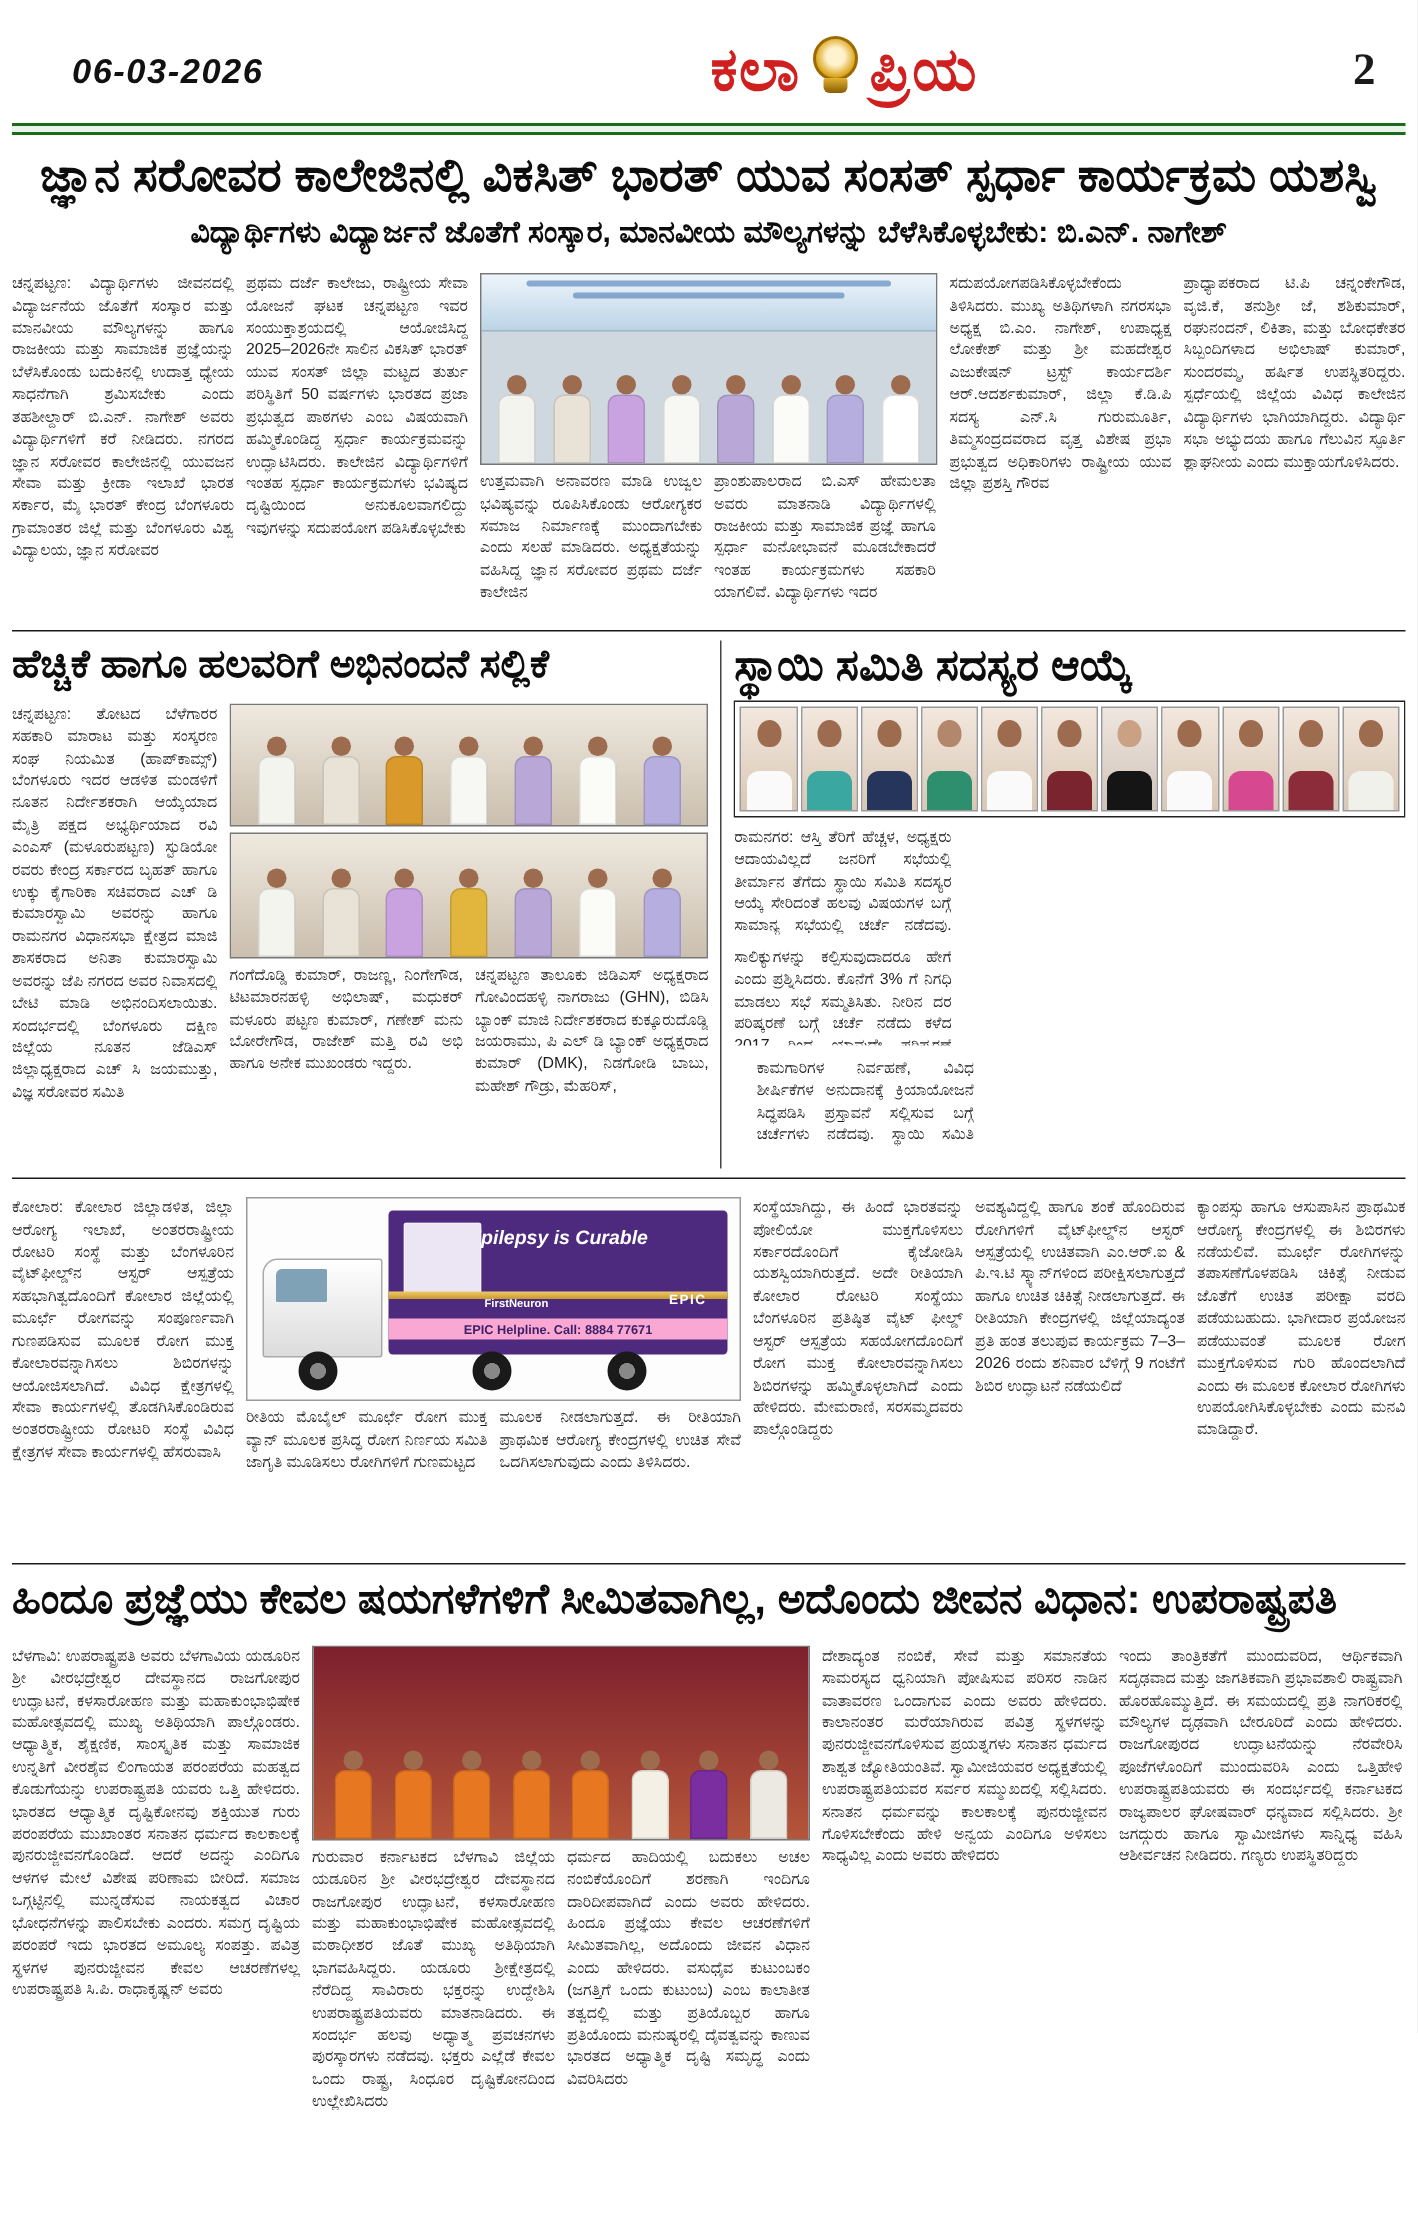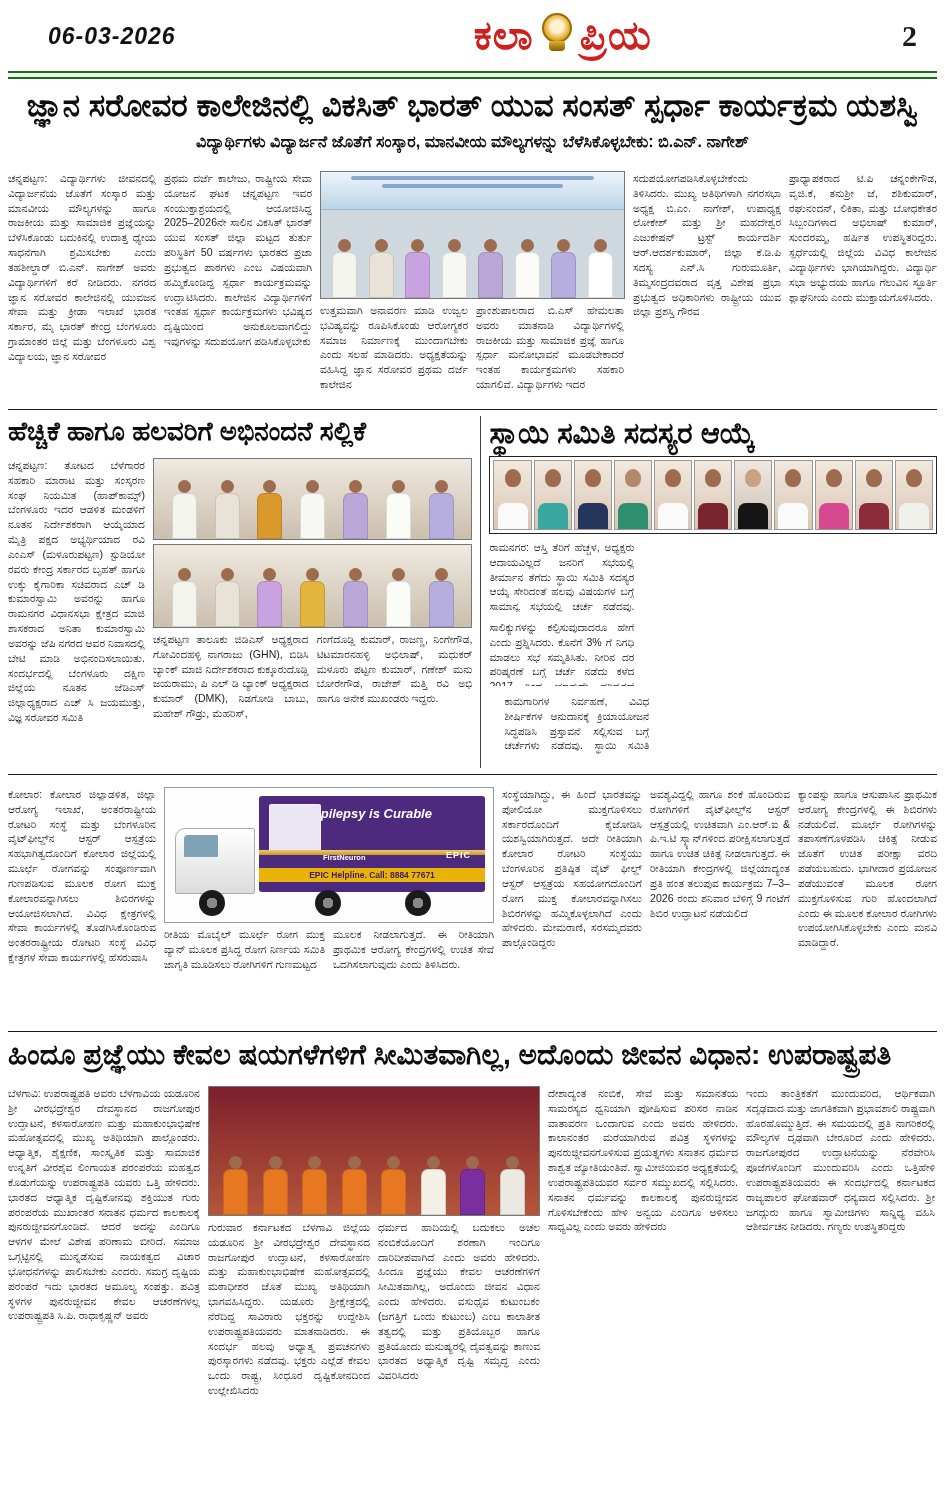--- a/index.html
+++ b/index.html
@@ -1,34 +1,34 @@
 <!DOCTYPE html>
 <html><head>
 <meta charset="utf-8">
 <style>
   * { margin:0; padding:0; box-sizing:border-box; }
   html,body { background:#e9e9e9; }
   .page {
     width:945px; height:1492px; margin:0 auto; background:#ffffff;
     font-family:"Liberation Sans", sans-serif; color:#1a1a1a;
-    padding:3px 8px 6px 8px; overflow:hidden; position:relative;
+    padding:14px 8px 6px 8px; overflow:hidden; position:relative;
   }
   
   .masthead-row { display:flex; align-items:center; justify-content:space-between; height:66px; }
   .m-date { font-size:23px; font-weight:bold; font-style:italic; color:#111; letter-spacing:1px; padding-left:40px; }
   .m-center { display:flex; align-items:center; gap:6px;margin-left:48px; }
   .m-title { font-size:40px; font-weight:bold; color:#cf1f1f; letter-spacing:1px; }
   .m-emblem { width:34px; height:46px; display:flex; flex-direction:column; align-items:center; }
   .m-emblem .ring { width:30px; height:30px; border-radius:50%; background:radial-gradient(circle at 50% 45%, #fff3cf 0 30%, #d9a318 70%, #9c6a00 100%); border:2px solid #9c6a00; }
   .m-emblem .base { width:16px; height:10px; background:linear-gradient(#e0b233,#8a5c00); border-radius:2px 2px 4px 4px; margin-top:-2px; }
   .m-page { font-size:30px; font-weight:bold; font-family:"Liberation Serif", serif; padding-right:20px; }
   .rule-green { height:8px; border-top:2.5px solid #1c6b1c; border-bottom:2.5px solid #1c6b1c; background:#eaf4ea; margin:2px 0 8px 0; }
   
   .headline-1 { font-size:31px; font-weight:bold; text-align:center; line-height:1.25; height:44px; overflow:hidden; color:#0d0d0d; }
-  .subheadline { font-size:16px; font-weight:bold; text-align:center; height:32px; overflow:hidden; margin-top:2px; color:#0d0d0d; }
+  .subheadline { font-size:20px; font-weight:bold; text-align:center; height:32px; overflow:hidden; margin-top:2px; color:#0d0d0d; }
   .headline-2 { font-size:26px; font-weight:bold; line-height:1.2; height:36px; overflow:hidden; color:#0d0d0d; }
   .headline-c { text-align:left; }
   .divider { border:none; border-top:1.5px solid #1a1a1a; margin:6px 0; }
   
   .cols { display:flex; gap:8px; margin-top:6px; }
   .col { text-align:justify; overflow:hidden; font-size:10.6px; line-height:1.4; color:#1c1c1c; word-break:break-word; }
   .vline { width:0; border-left:1px solid #444; }
   
   .photo { position:relative; overflow:hidden; border:1px solid #777; background:#cfd8df; }
   .banner { position:absolute; top:0; left:0; right:0; height:30%; background:linear-gradient(#eef5fb,#bcd4e6); border-bottom:1px solid #9db6c8; }
@@ -65,21 +65,21 @@
   .portrait:nth-child(7) .p-body { background:#151515; }
   .portrait:nth-child(7) .p-head { background:#caa183; }
   .portrait:nth-child(9) .p-body { background:#d6488f; }
   .portrait:nth-child(10) .p-body { background:#8c2c3a; }
   .portrait:nth-child(11) .p-body { background:#f1f1ec; }
   
   .truck { position:relative; height:136px; background:#fdfdfd; border:1px solid #999; overflow:hidden; }
   .t-box { position:absolute; top:8px; left:94px; right:8px; bottom:30px; background:#4d2a7e; border-radius:3px; }
   .t-slogan { color:#fff; font-style:italic; font-weight:bold; font-size:13px; text-align:center; margin-top:10px; }
   .t-gold { position:absolute; left:0; right:0; top:56%; height:5px; background:linear-gradient(#f0c96a,#c79a2e); }
-  .t-band { position:absolute; left:0; right:0; bottom:10px; height:14px; background:#eab308; color:#3c1f66; font-size:8.5px; font-weight:bold; text-align:center; line-height:14px; }
+  .t-band { position:absolute; left:0; right:0; bottom:10px; height:14px; background:#f9a8d4; color:#3c1f66; font-size:8.5px; font-weight:bold; text-align:center; line-height:14px; }
   .t-poster { position:absolute; top:8px; left:10px; width:52px; height:48px; background:#ece6f4; border-radius:2px; border:1px solid #ffffff66; }
   .t-brand { position:absolute; font-size:7.5px; color:#fff; font-weight:bold; }
   .t-cab { position:absolute; left:10px; bottom:28px; width:80px; height:66px; background:linear-gradient(#ffffff,#dcdcdc); border:1px solid #aaa; border-radius:10px 2px 2px 2px; }
   .t-win { position:absolute; top:6px; left:8px; width:34px; height:22px; background:#7fa2b6; border-radius:4px 1px 1px 1px; }
   .wheel { position:absolute; bottom:6px; width:26px; height:26px; border-radius:50%; background:radial-gradient(circle,#888 0 28%, #1a1a1a 30% 100%); }
   .epic { position:absolute; right:14px; bottom:32px; color:#fff; font-size:9px; font-weight:bold; letter-spacing:1px; }
   
   .row2 { display:flex; gap:8px; }
   .story-block { overflow:hidden; }
 </style>
@@ -226,22 +226,22 @@
                   <div class="head"></div>
                   <div class="torso"></div>
                 </div>
               <div class="person">
                   <div class="head"></div>
                   <div class="torso"></div>
                 </div>
             </div>
           </div>
           <div class="caption-sub" style="height:122px;">
+            <div class="col" style="width:157px;">ಗಂಗೆದೊಡ್ಡಿ ಕುಮಾರ್, ರಾಜಣ್ಣ, ನಿಂಗೇಗೌಡ, ಟಿಟಮಾರನಹಳ್ಳಿ ಅಭಿಲಾಷ್, ಮಧುಕರ್ ಮಳೂರು ಪಟ್ಟಣ ಕುಮಾರ್, ಗಣೇಶ್ ಮನು ಬೋರೇಗೌಡ, ರಾಜೇಶ್ ಮತ್ತಿ ರವಿ ಅಭಿ ಹಾಗೂ ಅನೇಕ ಮುಖಂಡರು ಇದ್ದರು.</div>
             <div class="col" style="width:157px;">ಚನ್ನಪಟ್ಟಣ ತಾಲೂಕು ಜಿಡಿಎಸ್ ಅಧ್ಯಕ್ಷರಾದ ಗೋವಿಂದಹಳ್ಳಿ ನಾಗರಾಜು (GHN), ಬಿಡಿಸಿ ಬ್ಯಾಂಕ್ ಮಾಜಿ ನಿರ್ದೇಶಕರಾದ ಕುಕ್ಕೂರುದೊಡ್ಡಿ ಜಯರಾಮು, ಪಿ ಎಲ್ ಡಿ ಬ್ಯಾಂಕ್ ಅಧ್ಯಕ್ಷರಾದ ಕುಮಾರ್ (DMK), ನಿಡಗೋಡಿ ಬಾಬು, ಮಹೇಶ್ ಗೌಡ್ರು, ಮೆಹರಿಸ್,</div>
-            <div class="col" style="width:157px;">ಗಂಗೆದೊಡ್ಡಿ ಕುಮಾರ್, ರಾಜಣ್ಣ, ನಿಂಗೇಗೌಡ, ಟಿಟಮಾರನಹಳ್ಳಿ ಅಭಿಲಾಷ್, ಮಧುಕರ್ ಮಳೂರು ಪಟ್ಟಣ ಕುಮಾರ್, ಗಣೇಶ್ ಮನು ಬೋರೇಗೌಡ, ರಾಜೇಶ್ ಮತ್ತಿ ರವಿ ಅಭಿ ಹಾಗೂ ಅನೇಕ ಮುಖಂಡರು ಇದ್ದರು.</div>
           </div>
         </div>
       </div>
     </section>
 
     <div class="vline"></div>
 
     <section class="story-block" style="width:451px;">
       <h2 class="headline-2 headline-c" style="font-size:29px; height:40px;">ಸ್ಥಾಯಿ ಸಮಿತಿ ಸದಸ್ಯರ ಆಯ್ಕೆ</h2>
       <div class="portrait-strip">

